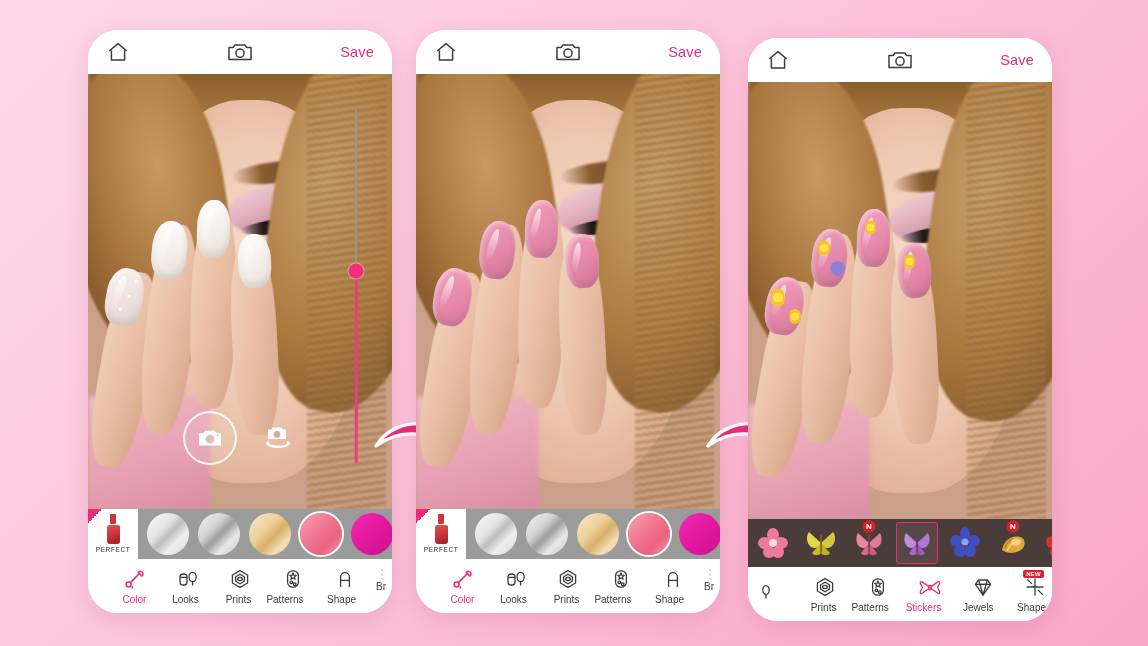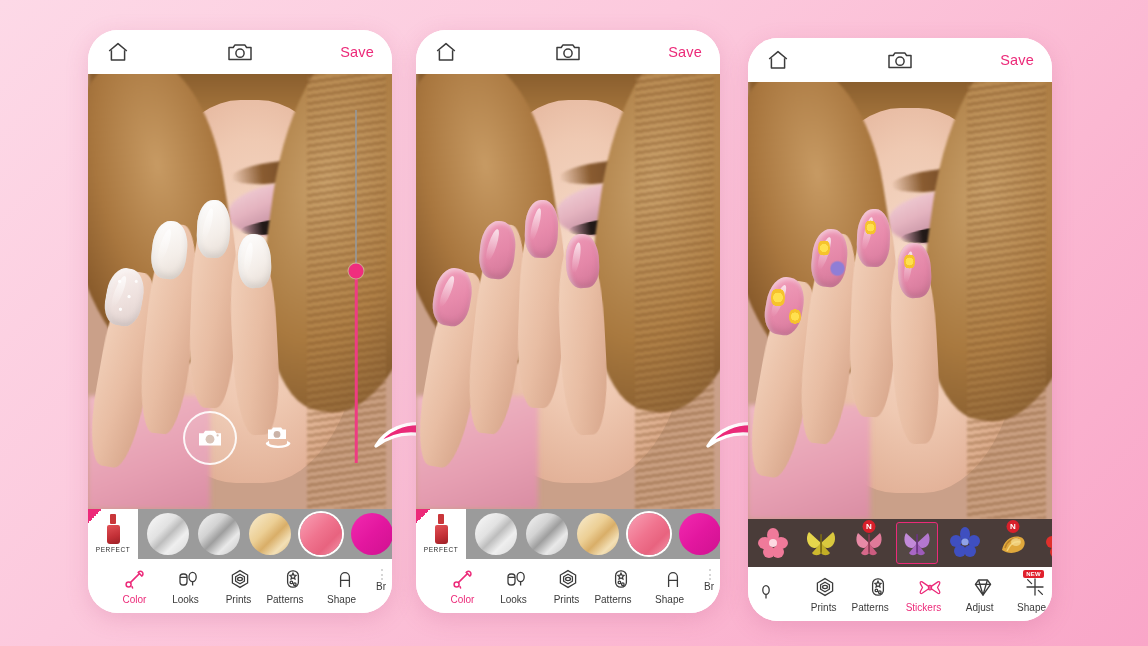--- a/index.html
+++ b/index.html
@@ -748,21 +748,21 @@
       </div>
       <div class="navitem">
         <span class="nicon">
           <svg viewBox="0 0 22 22" width="22" height="22" fill="none" stroke="#3b3b3b" stroke-width="1.3" stroke-linejoin="round">
             <path d="M3.4 8.4h15.2L11 19z"></path>
               <path d="M3.4 8.4 6.6 4h8.8l3.2 4.4"></path>
             <path d="M6.6 4 11 19l4.4-15"></path>
               <path d="M6.6 8.4h8.8"></path>
           </svg>
         </span>
-        <span class="nlabel">Adjust</span>
+        <span class="nlabel">Jewels</span>
       </div>
       <div class="navitem">
         <span class="newbadge">NEW</span>
         <span class="nicon">
           <svg viewBox="0 0 22 22" width="22" height="22" fill="none" stroke="#3b3b3b" stroke-width="1.3" stroke-linecap="round">
             <path d="M11 3v16"></path>
               <path d="M3 11h16"></path>
               <path d="M7.6 7.6 3.6 3.6"></path>
               <path d="M14.4 14.4l4 4"></path>
           </svg>

